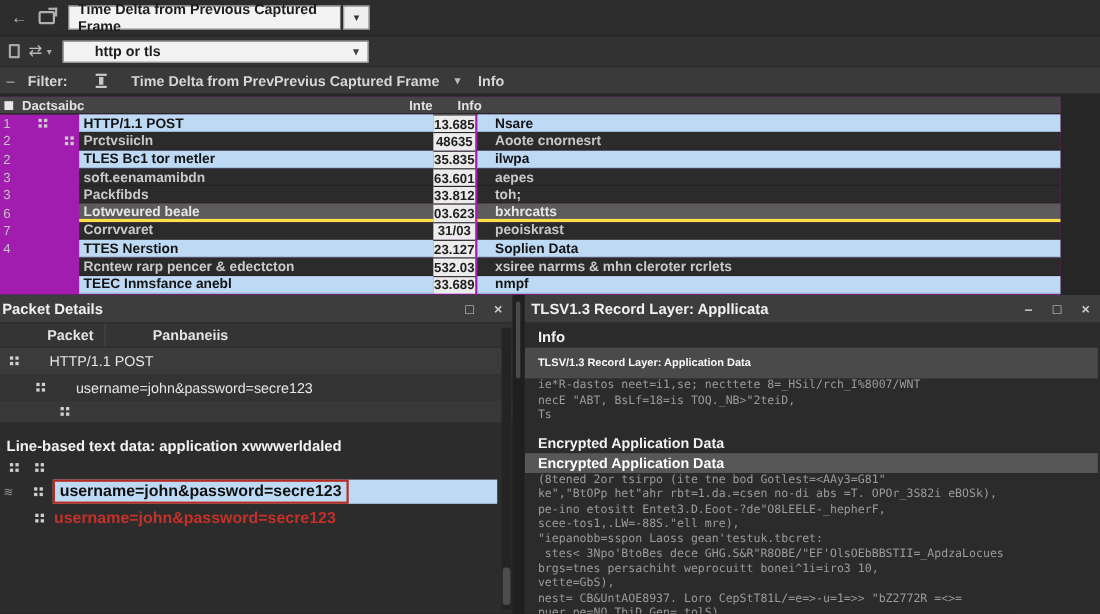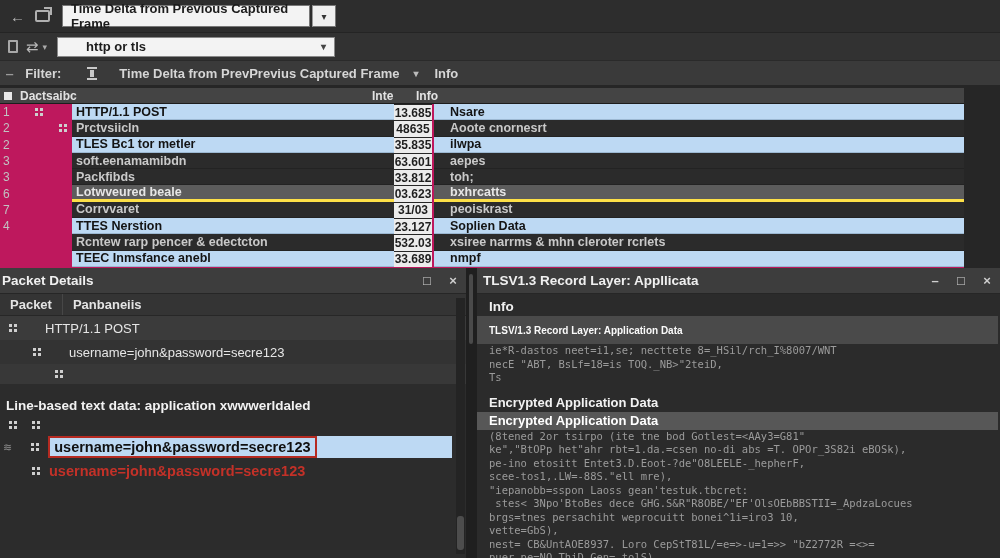--- a/index.html
+++ b/index.html
@@ -26,21 +26,21 @@
   .frow .dash { margin-left:6px; color:#9a9a9a; }
   .frow .flabel { margin-left:12px; }
   .bobbin { width:10px; height:13px; position:relative; margin-left:26px; }
   .bobbin::before { content:""; position:absolute; left:0; top:0; width:10px; height:2px; background:#c9c9c9; box-shadow:0 11px 0 #c9c9c9; }
   .bobbin::after { content:""; position:absolute; left:3px; top:3px; width:4px; height:7px; background:#c9c9c9; }
   .frow .fval { margin-left:22px; }
   .frow .fcaret { margin-left:14px; color:#bbb; font-size:10px; }
   .frow .finfo { margin-left:16px; }
 
   
-  .plist { position:absolute; left:0; top:88px; width:964px; height:180px; background:#be185d; }
+  .plist { position:absolute; left:0; top:88px; width:964px; height:180px; background:#a21caf; }
   .phead { display:flex; height:16px; background:#444444; color:#e2e2e2; font-size:12px; font-weight:600; align-items:center; border-bottom:1px solid #1d1d1d; }
   .phead .sq { width:8px; height:8px; background:#e8e8e8; margin-left:4px; }
   .phead .h-desc { margin-left:8px; flex:0 0 352px; }
   .phead .h-time { flex:0 0 38px; }
   .phead .h-info { margin-left:6px; flex:1; }
   .prow { display:flex; height:16.3px; align-items:stretch; font-size:12.5px; cursor:default; }
   .col-no { flex:0 0 26px; color:#c2c2c2; font-size:12px; display:flex; align-items:center; padding-left:3px; }
   .col-ic { flex:0 0 46px; display:flex; align-items:center; }
   .col-desc { flex:0 0 322px; display:flex; align-items:center; padding-left:4px; font-weight:600; }
   .col-time { flex:0 0 38px; background:#ececec; color:#1e1e1e; display:flex; align-items:center; justify-content:center; font-weight:600; font-size:12px; border-top:1px solid #262626; }
@@ -53,21 +53,21 @@
   .gicon::before { content:""; position:absolute; width:3px; height:3px; background:#cfcfcf; box-shadow:5px 0 #cfcfcf, 0 5px #cfcfcf, 5px 5px #cfcfcf; top:1px; left:1px; }
   .ind1 { margin-left:8px; } .ind2 { margin-left:32px; }
 
   
   .details { position:absolute; left:0; top:268px; width:466px; height:290px; background:#2c2c2c; }
   .ptitle { height:26px; background:#3d3d3d; display:flex; align-items:center; color:#f0f0f0; font-weight:700; font-size:13.5px; border-bottom:1px solid #262626; }
   .ptitle .t { margin-left:2px; }
   .winbtns { margin-left:auto; display:flex; align-items:center; color:#cfcfcf; font-size:13px; }
   .winbtns span { width:26px; text-align:center; cursor:default; }
   .tabs { height:22px; background:#343434; display:flex; align-items:center; color:#e4e4e4; font-size:13px; font-weight:600; border-bottom:1px solid #272727; }
-  .tabs .tab { padding:0 10px; height:100%; display:flex; align-items:center; }
+  .tabs .tab { padding:0 10px; height:100%; display:flex; align-items:center;margin-left:33px; }
   .tabs .tsep { width:1px; height:100%; background:#474747; }
   .trow { display:flex; align-items:center; color:#e6e6e6; font-size:13px; }
   .trow1 { height:24px; background:#3b3b3b; }
   .trow2 { height:24px; background:#333333; }
   .trow3 { height:20px; background:#383838; }
   .trow .txt { margin-left:26px; }
   .sectlabel { margin:14px 0 4px 6px; color:#f2f2f2; font-size:13.5px; font-weight:600; }
   .iconrow { display:flex; align-items:center; height:16px; }
   .selrow { display:flex; align-items:center; height:24px; margin-top:2px; }
   .selrow .eq { color:#8f8f8f; font-size:11px; margin-left:3px; }

